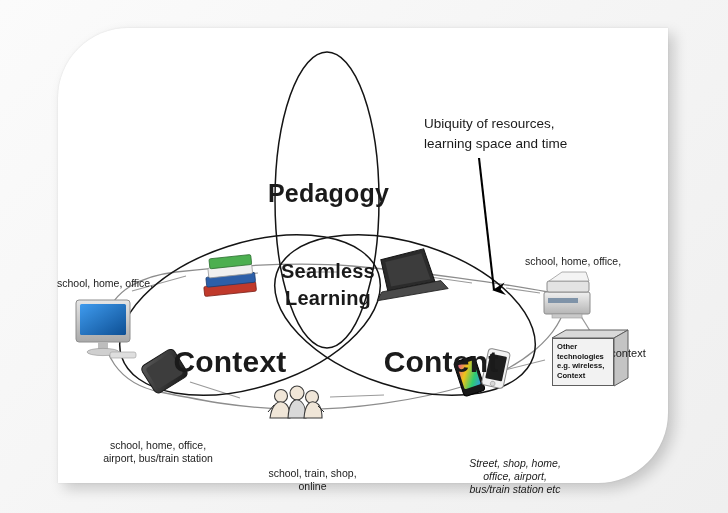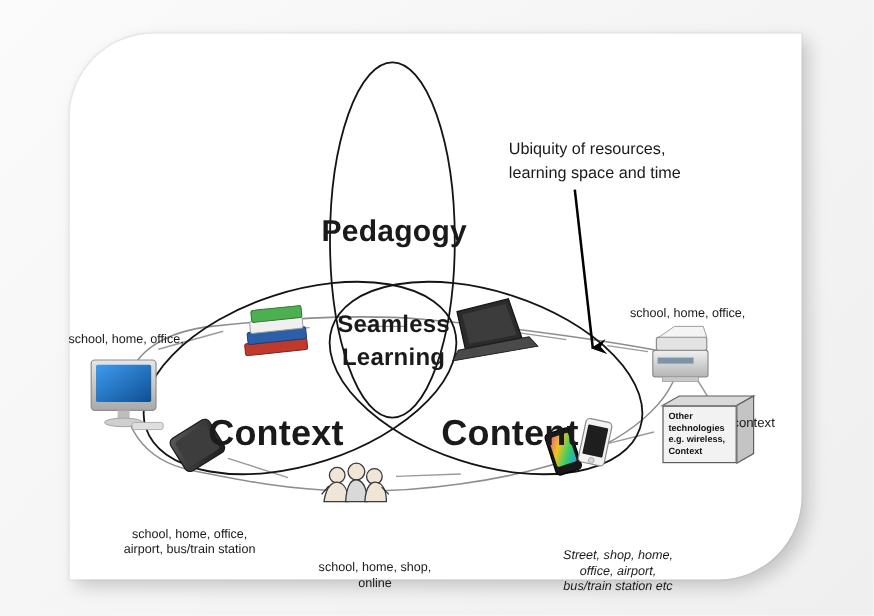--- a/index.html
+++ b/index.html
@@ -26,21 +26,21 @@
   .lbl{position:absolute;color:#1a1a1a;white-space:pre;line-height:1.22;}
   .small{font-size:10.5px;}
   .note{font-size:13.5px;line-height:1.45;}
   .big{font-weight:bold;letter-spacing:.2px;}
 
   .ctr{text-align:center;margin-top:40px;}
 
   #pedagogy{left:268px;top:138px;width:120px;font-size:25px;}
   #seamless{left:276px;top:218px;width:104px;font-size:20px;line-height:1.35;}
   #context {left:160px;top:304px;width:140px;font-size:30px;}
-  #content {left:355px;top:304px;width:140px;font-size:30px;}
+  #content {left:371px;top:304px;width:140px;font-size:30px;}
 
   #ubiquity{left:424px;top:114px;width:190px;}
 
   #l-imac   {left:57px; top:277px;width:160px;text-align:left;}
   #l-tablet {left:78px; top:399px;width:160px;}
   #l-kids   {left:245px;top:427px;width:135px;}
   #l-phone  {left:440px;top:417px;width:150px;font-style:italic;}
   #l-printer{left:525px;top:255px;width:115px;text-align:left;}
   #l-incontext{left:598px;top:320px;width:80px;text-align:left;font-size:11px;margin-top:27px;}
 
@@ -199,21 +199,21 @@
   <div class="lbl big ctr" id="content">Content</div>
 
   <div class="lbl note" id="ubiquity">Ubiquity of resources,
 learning space and time</div>
 
   <div class="lbl small" id="l-imac">school, home, office,</div>
 
   <div class="lbl small ctr" id="l-tablet">school, home, office,
 airport, bus/train station</div>
 
-  <div class="lbl small ctr" id="l-kids">school, home, shop,
+  <div class="lbl small ctr" id="l-kids">school, train, shop,
 online</div>
 
   <div class="lbl small ctr" id="l-phone">Street, shop, home,
 office, airport,
 bus/train station etc</div>
 
   <div class="lbl small" id="l-printer">school, home, office,</div>
 
   <div class="lbl" id="l-incontext">In context</div>
 

